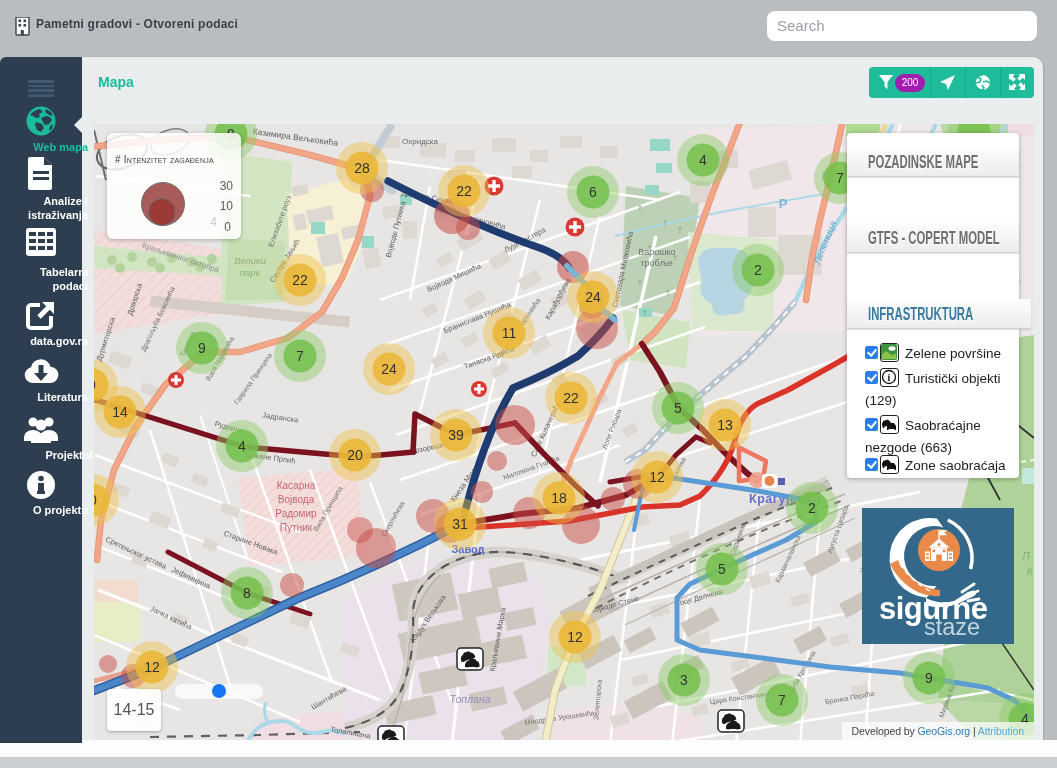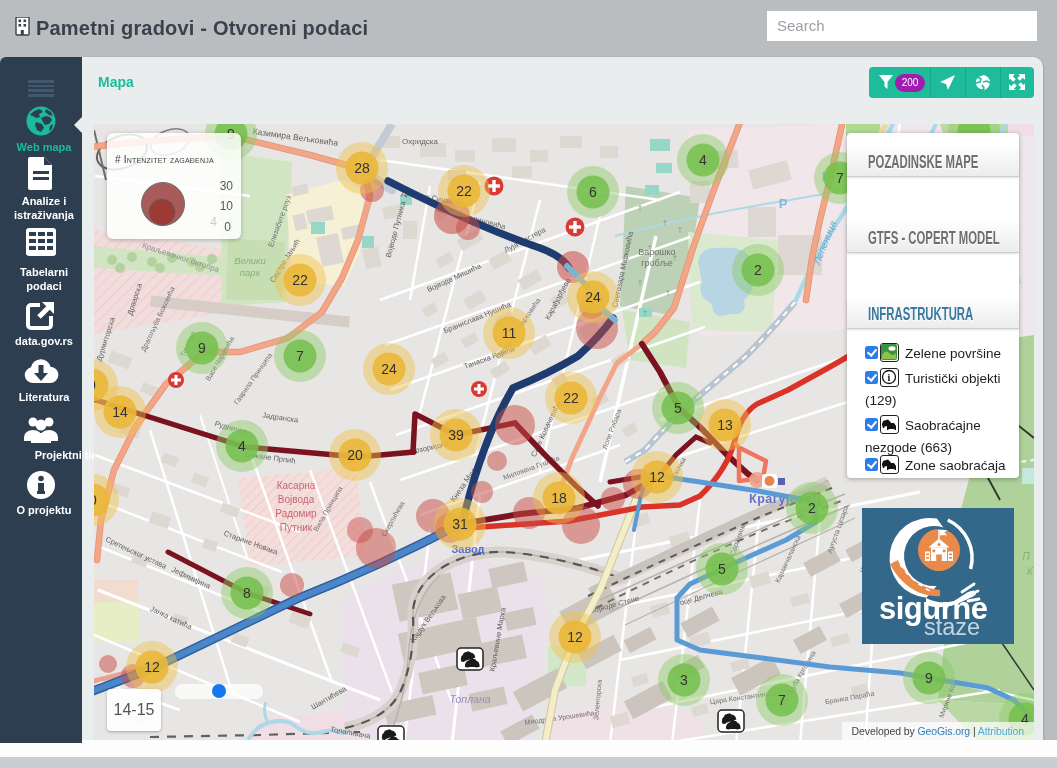--- a/index.html
+++ b/index.html
@@ -1,26 +1,26 @@
 <!DOCTYPE html>
 <html><head>
 <meta charset="utf-8">
 <style>
   html,body{margin:0;padding:0;}
   body{width:1057px;height:768px;overflow:hidden;font-family:"Liberation Sans",sans-serif;background:#b9bdc0;}
   #page{position:relative;width:1057px;height:768px;}
   .abs{position:absolute;}
   
   #topbar{left:0;top:0;width:1057px;height:57px;background:#b9bdc0;}
-  #title{left:36px;top:17px;font-size:20px;font-weight:bold;color:#39414b;letter-spacing:0.2px;}
+  #title{left:36px;top:17px;font-size:12px;font-weight:bold;color:#39414b;letter-spacing:0.2px;}
   #titleicon{left:15px;top:17px;}
-  #search{left:767px;top:11px;width:270px;height:30px;background:#fff;border-radius:0;box-sizing:border-box;padding:6px 10px;font-size:15px;color:#9aa0a6;}
+  #search{left:767px;top:11px;width:270px;height:30px;background:#fff;border-radius:8px;box-sizing:border-box;padding:6px 10px;font-size:15px;color:#9aa0a6;}
   
   #sidebar{left:0;top:57px;width:82px;height:686px;background:#2d3e50;border-radius:6px 0 0 0;}
-  .sbitem{width:88px;text-align:center;color:#fff;font-size:11px;font-weight:bold;}
+  .sbitem{width:88px;text-align:right;color:#fff;font-size:11px;font-weight:bold;}
   .sbitem .lbl{line-height:13.5px;}
   #arrow{left:74px;top:116px;width:0;height:0;border-top:9px solid transparent;border-bottom:9px solid transparent;border-right:9px solid #e9edee;}
   
   #card{left:82px;top:57px;width:961px;height:699px;background:#e9edee;border-radius:0 10px 4px 4px;box-shadow:0 1px 3px rgba(0,0,0,.25);}
   #mapa{left:98px;top:74px;font-size:14px;font-weight:bold;color:#1abc9c;}
   
   #btns{left:869px;top:67px;width:165px;height:31px;background:#1fbc9c;border-radius:4px;}
   .btndiv{position:absolute;top:0;width:1px;height:31px;background:#18a789;}
   
   #map{left:94px;top:124px;width:940px;height:616px;background:#e4e2df;overflow:hidden;}
@@ -709,21 +709,21 @@
       <div class="n" style="right:24px;top:82px;color:#c9cec9;">4</div>
       <div class="n" style="right:10px;top:87px;">0</div>
     </div>
     <div id="panel" class="abs">
       <div class="phead" style="top:14px;">
           <span>POZADINSKE MAPE</span>
         </div>
       <div class="phead" style="top:90px;text-align:center;">
           <span>GTFS - COPERT MODEL</span>
         </div>
-      <div class="phead act" style="top:166px;">
+      <div class="phead act" style="top:166px;padding-left:12px;">
           <span>INFRASTRUKTURA</span>
         </div>
       <div class="cbx" style="left:18px;top:213px;"></div>
       <div class="micon" style="left:33px;top:210px;"><svg width="16" height="16" viewBox="0 0 16 16">
             <rect width="16" height="16" fill="#3c9440" rx="2"></rect>
             <path d="M1,11 Q5,5 8,9 Q12,13 15,9 V15 H1 Z" fill="#8bc34a"></path>
             <ellipse cx="11" cy="4.5" rx="3.5" ry="2.2" fill="#fff"></ellipse>
           </svg></div>
       <div class="prow" style="left:58px;top:213px;">Zelene površine</div>
       <div class="cbx" style="left:18px;top:238px;"></div>

